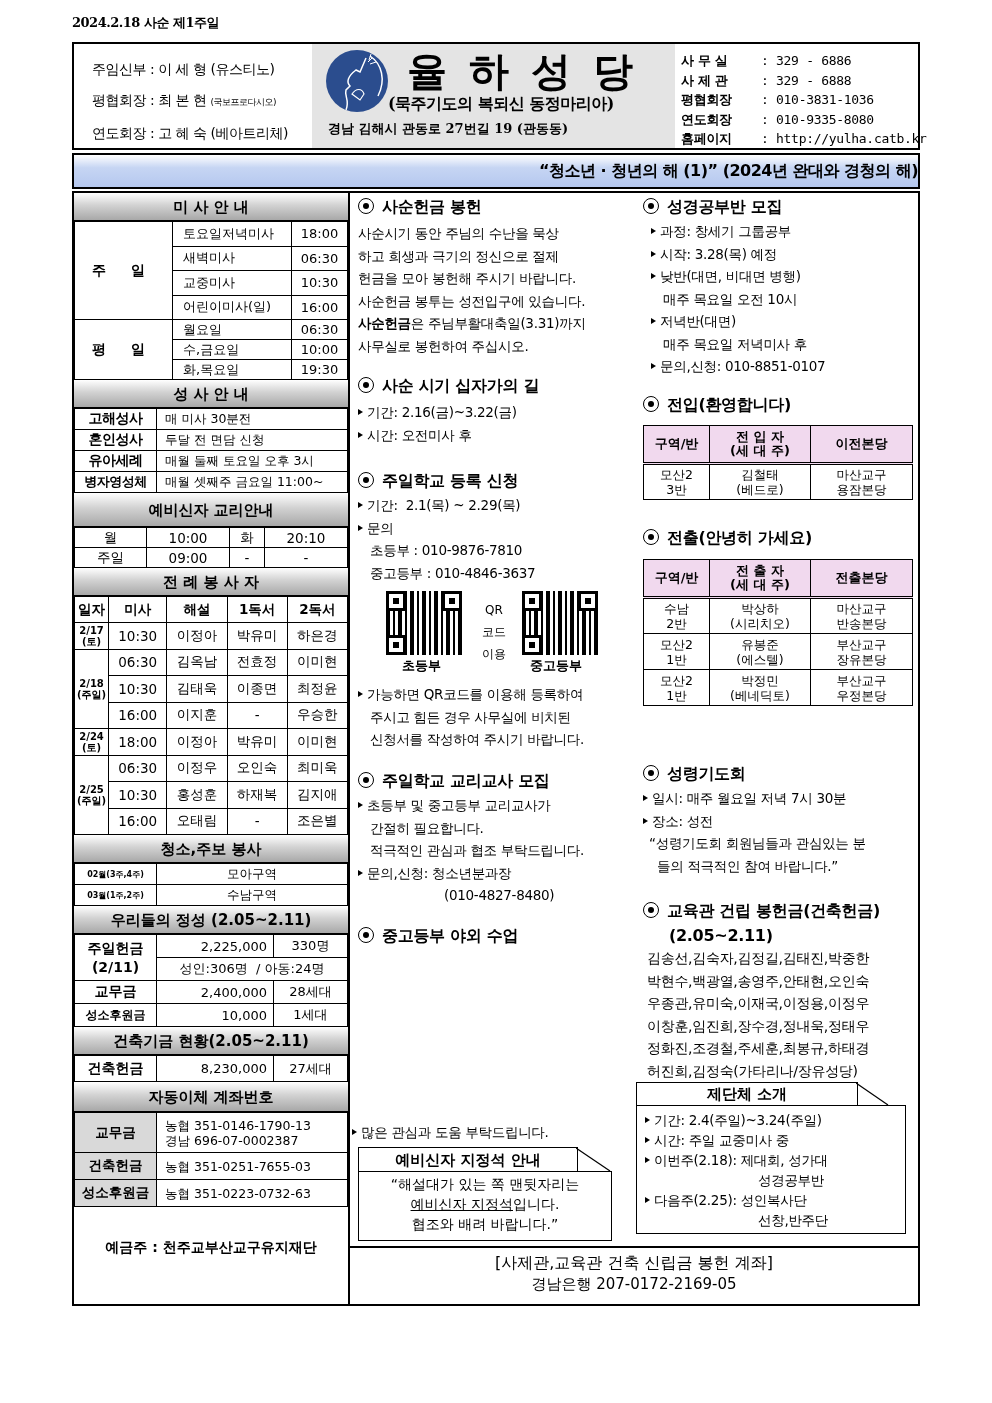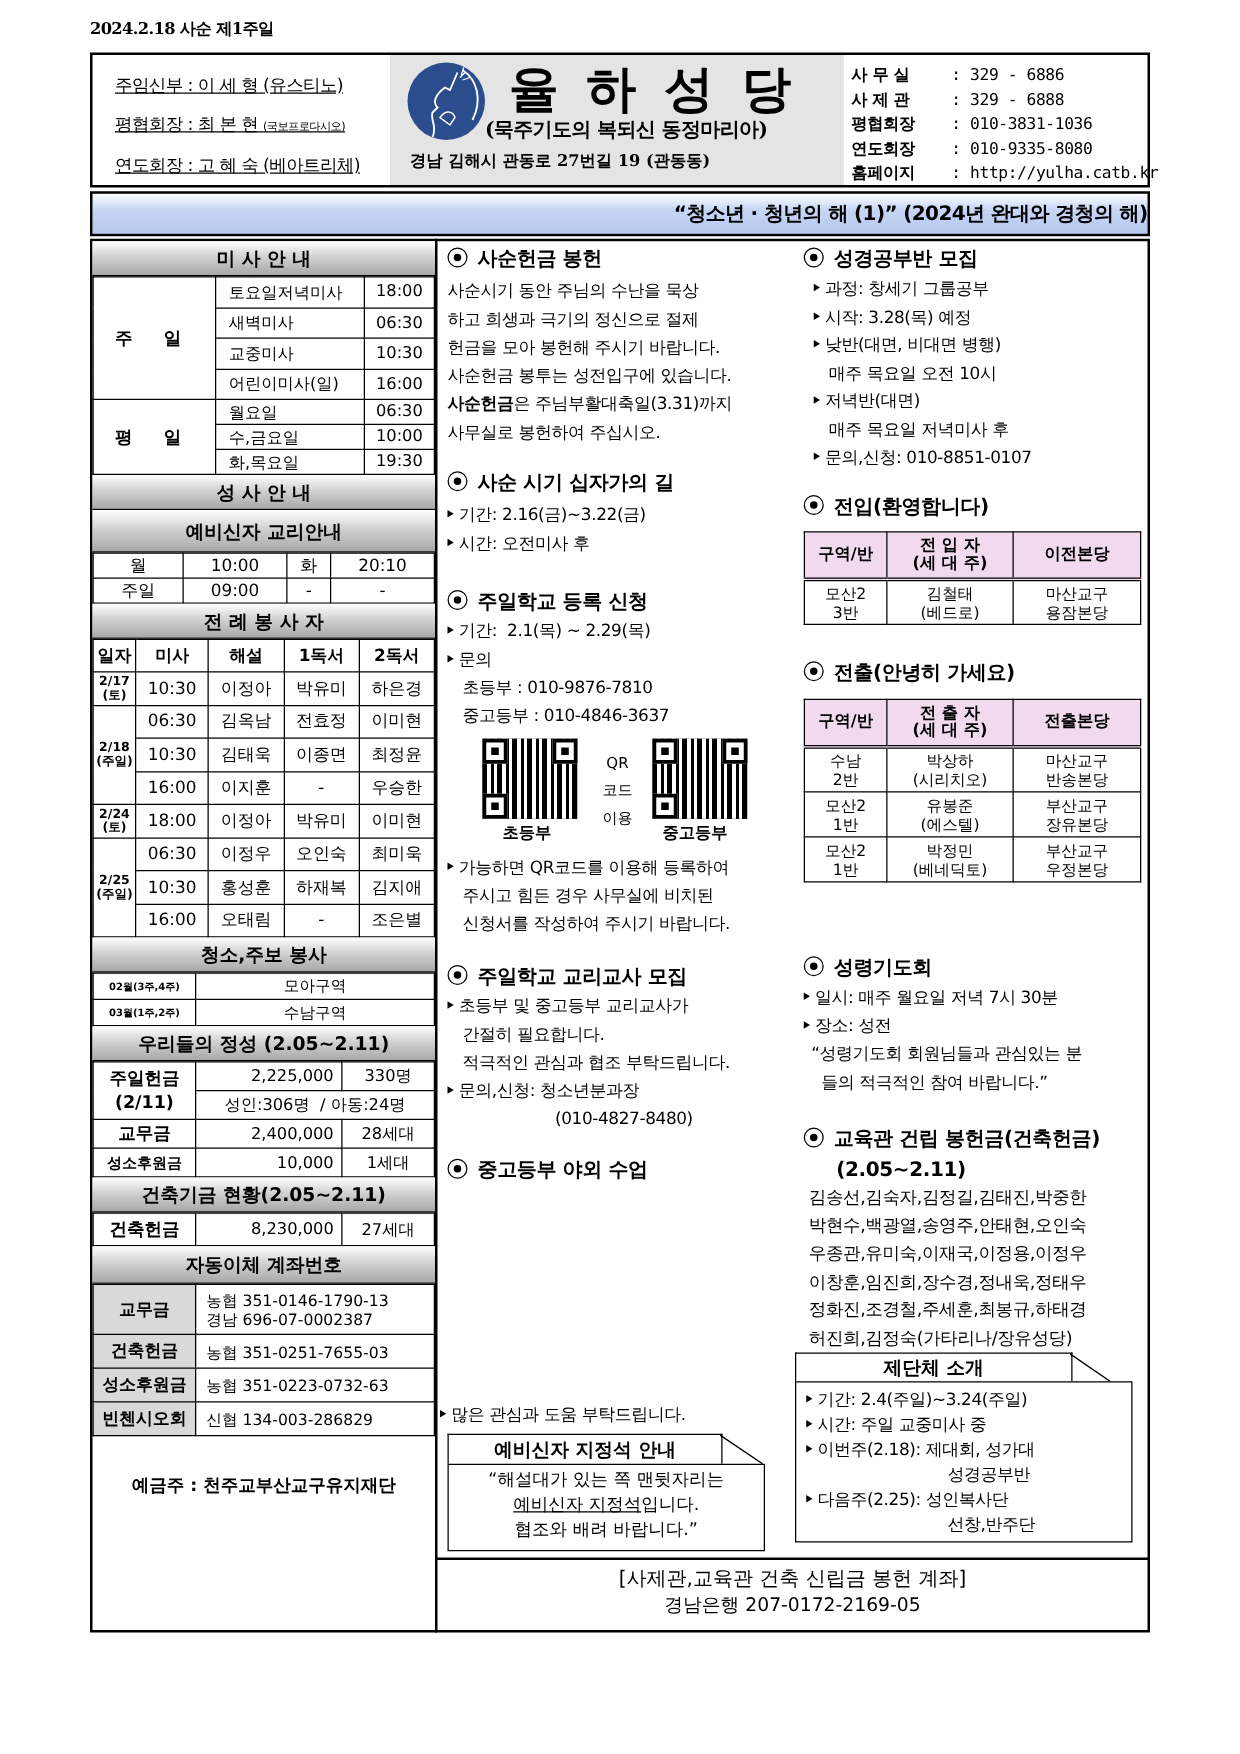--- a/index.html
+++ b/index.html
@@ -3,21 +3,21 @@
 <meta charset="utf-8">
 <style>
   * { box-sizing: border-box; margin: 0; padding: 0; }
   body { width: 992px; height: 1403px; background: #fff; font-family: "DejaVu Sans", sans-serif; color: #000; position: relative; overflow: hidden; }
   .abs { position: absolute; }
   .date-line { left: 72px; top: 14px; font-size: 13px; font-weight: bold; font-family: "DejaVu Serif", serif; letter-spacing: -0.5px; }
 
   
   .header { left: 72px; top: 42px; width: 848px; height: 108px; border: 2px solid #000; }
   .hdr-left { position: absolute; left: 0; top: 0; width: 238px; height: 104px; padding: 10px 0 0 18px; }
-  .hdr-left div { font-size: 14px; line-height: 31px; white-space: nowrap; letter-spacing: -0.5px; text-decoration: underline; }
+  .hdr-left div { font-size: 14px; line-height: 31px; white-space: nowrap; letter-spacing: -0.5px; }
   .hdr-left .small { font-size: 9px; }
   .hdr-mid { position: absolute; left: 238px; top: 0; width: 363px; height: 104px; background: #e4e4e4; }
   .logo { position: absolute; left: 14px; top: 6px; width: 62px; height: 62px; border-radius: 50%; background: #2b4d8e; overflow: hidden; }
   .church-name { position: absolute; left: 95px; top: 0px; font-size: 40px; font-weight: bold; letter-spacing: 22px; white-space: nowrap; }
   .church-sub { position: absolute; left: 76px; top: 50px; font-size: 16px; font-weight: bold; white-space: nowrap; letter-spacing: -0.5px; font-family: "DejaVu Serif", serif; }
   .church-addr { position: absolute; left: 16px; top: 76px; font-size: 13px; font-weight: bold; white-space: nowrap; font-family: "DejaVu Serif", serif; }
   .hdr-right { position: absolute; left: 601px; top: 0; width: 243px; height: 104px; padding: 7px 0 0 6px; }
   .hdr-right .row { font-size: 13px; line-height: 19.5px; white-space: nowrap; font-family: "DejaVu Sans Mono", monospace; letter-spacing: -0.3px; }
   .hdr-right .lbl { display: inline-block; width: 80px; font-weight: bold; font-family: "DejaVu Sans", sans-serif; }
 
@@ -147,20 +147,40 @@
           <td style="height:20px">10:00</td>
         </tr>
     <tr>
           <td class="nm" style="height:20px">화,목요일</td>
           <td style="height:20px">19:30</td>
         </tr>
   </tbody>
     </table>
 
   <div class="sec-head">성 사 안 내</div>
+  <table class="sacr">
+    <tbody>
+        <tr>
+          <td class="k">고해성사</td>
+          <td class="v">매 미사 30분전</td>
+        </tr>
+    <tr>
+          <td class="k">혼인성사</td>
+          <td class="v">두달 전 면담 신청</td>
+        </tr>
+    <tr>
+          <td class="k">유아세례</td>
+          <td class="v">매월 둘째 토요일 오후 3시</td>
+        </tr>
+    <tr>
+          <td class="k" style="font-size:13px">병자영성체</td>
+          <td class="v">매월 셋째주 금요일 11:00~</td>
+        </tr>
+  </tbody>
+    </table>
 
   <div class="sec-head" style="height:34px;line-height:34px">예비신자 교리안내</div>
   <table class="cat">
     <tbody>
         <tr>
           <td style="width:72px">월</td>
           <td>10:00</td>
           <td>화</td>
           <td>20:10</td>
         </tr>
@@ -296,24 +316,20 @@
           <td class="v" style="white-space:pre-line">농협  351-0146-1790-13
 경남  696-07-0002387</td>
         </tr>
     <tr>
           <td class="k">건축헌금</td>
           <td class="v">농협 351-0251-7655-03</td>
         </tr>
     <tr>
           <td class="k">성소후원금</td>
           <td class="v">농협 351-0223-0732-63</td>
-        </tr>
-    <tr>
-          <td class="k">빈첸시오회</td>
-          <td class="v">신협 134-003-286829</td>
         </tr>
   </tbody>
     </table>
   <div class="holder">예금주 : 천주교부산교구유지재단</div>
 </div>
 
 <div class="abs" style="left:358px;top:197px;">
   <div class="h2"><span class="bullet"></span><span>사순헌금 봉헌</span></div>
   <div style="margin-top:4px">
     <div class="p">사순시기 동안 주님의 수난을 묵상</div>

